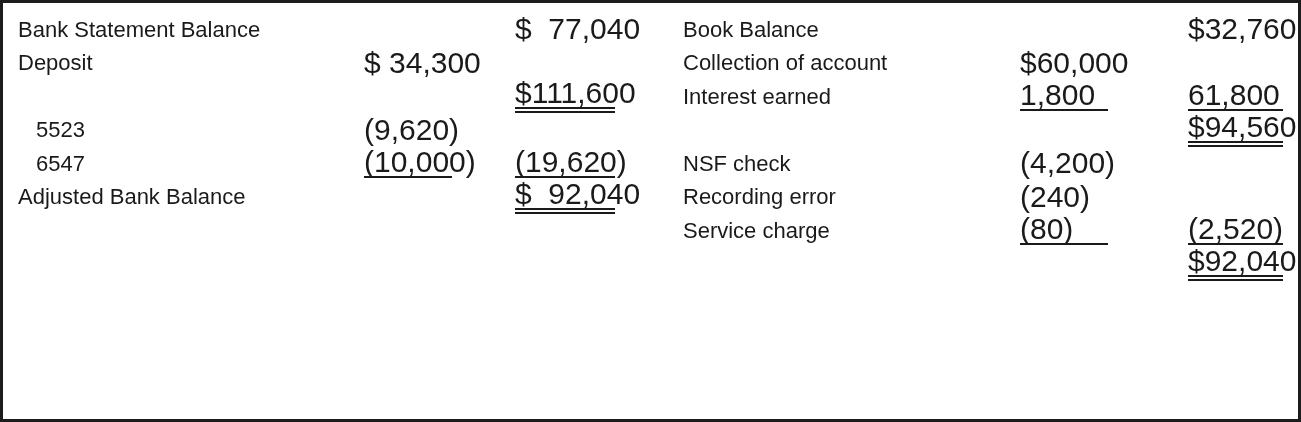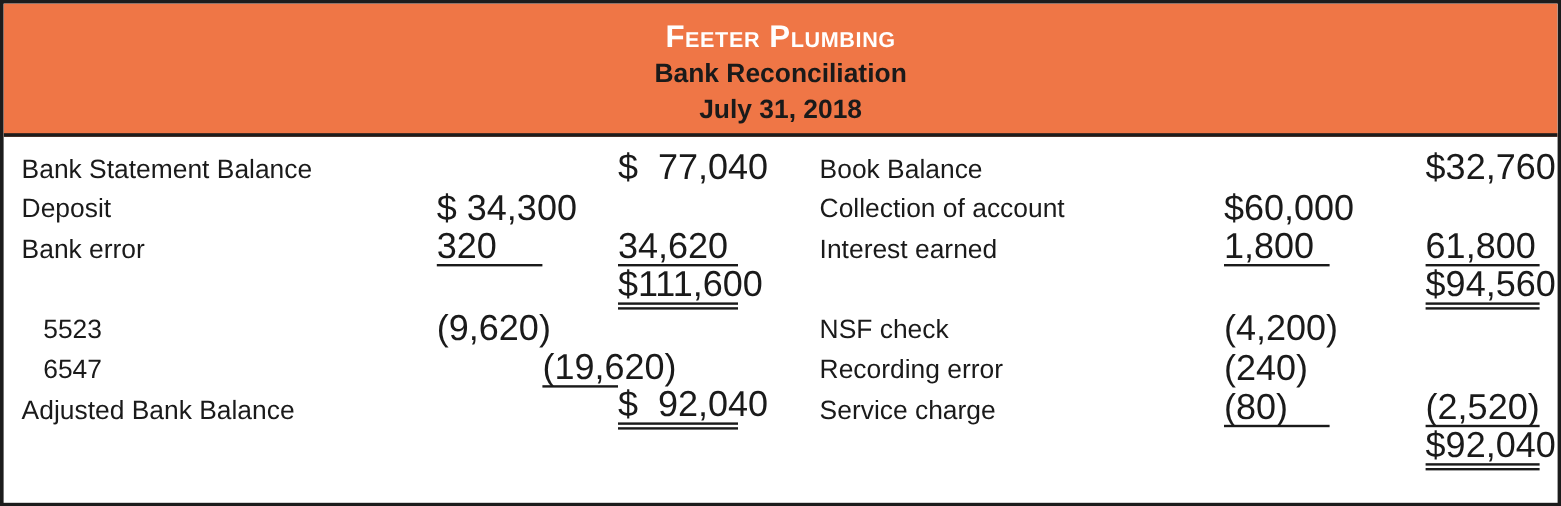--- a/index.html
+++ b/index.html
@@ -72,68 +72,58 @@
   }
   .u1 { border-bottom: 2px solid var(--ink, #1a1a1a); }
   .u2 { border-bottom: 6px double var(--ink, #1a1a1a); }
   .sp {  }
 </style>
 </head>
 <body>
 
 <div class="sheet">
 
-  <div class="hdr">
-    <div class="h-company">Feeter Plumbing</div>
-    <div class="h-title">Bank Reconciliation</div>
-    <div class="h-date">July 31, 2018</div>
-  </div>
 
   <div class="tbl-body">
 
     <div class="half bank">
 
       <div class="row">
         <div class="lbl">Bank Statement Balance</div>
         <div class="amt"></div>
         <div class="sp"></div>
         <div class="amt">$  77,040</div>
       </div>
 
       <div class="row">
         <div class="lbl">Deposit</div>
         <div class="amt">$ 34,300</div>
         <div class="sp"></div>
         <div class="amt"></div>
       </div>
 
-      <div class="row">
-        <div class="lbl">Bank error</div>
-        <div class="amt u1">320</div>
-        <div class="sp"></div>
-        <div class="amt u1">34,620</div>
-      </div>
 
       <div class="row">
         <div class="lbl"></div>
         <div class="amt"></div>
         <div class="sp"></div>
         <div class="amt u2">$111,600</div>
       </div>
 
 
       <div class="row">
         <div class="lbl indent">5523</div>
         <div class="amt">(9,620)</div>
         <div class="sp"></div>
         <div class="amt"></div>
       </div>
 
       <div class="row">
         <div class="lbl indent">6547</div>
+        <div class="amt u1">(10,000)</div>
         <div class="sp"></div>
         <div class="amt u1">(19,620)</div>
       </div>
 
       <div class="row">
         <div class="lbl">Adjusted Bank Balance</div>
         <div class="amt"></div>
         <div class="sp"></div>
         <div class="amt u2">$  92,040</div>
       </div>

